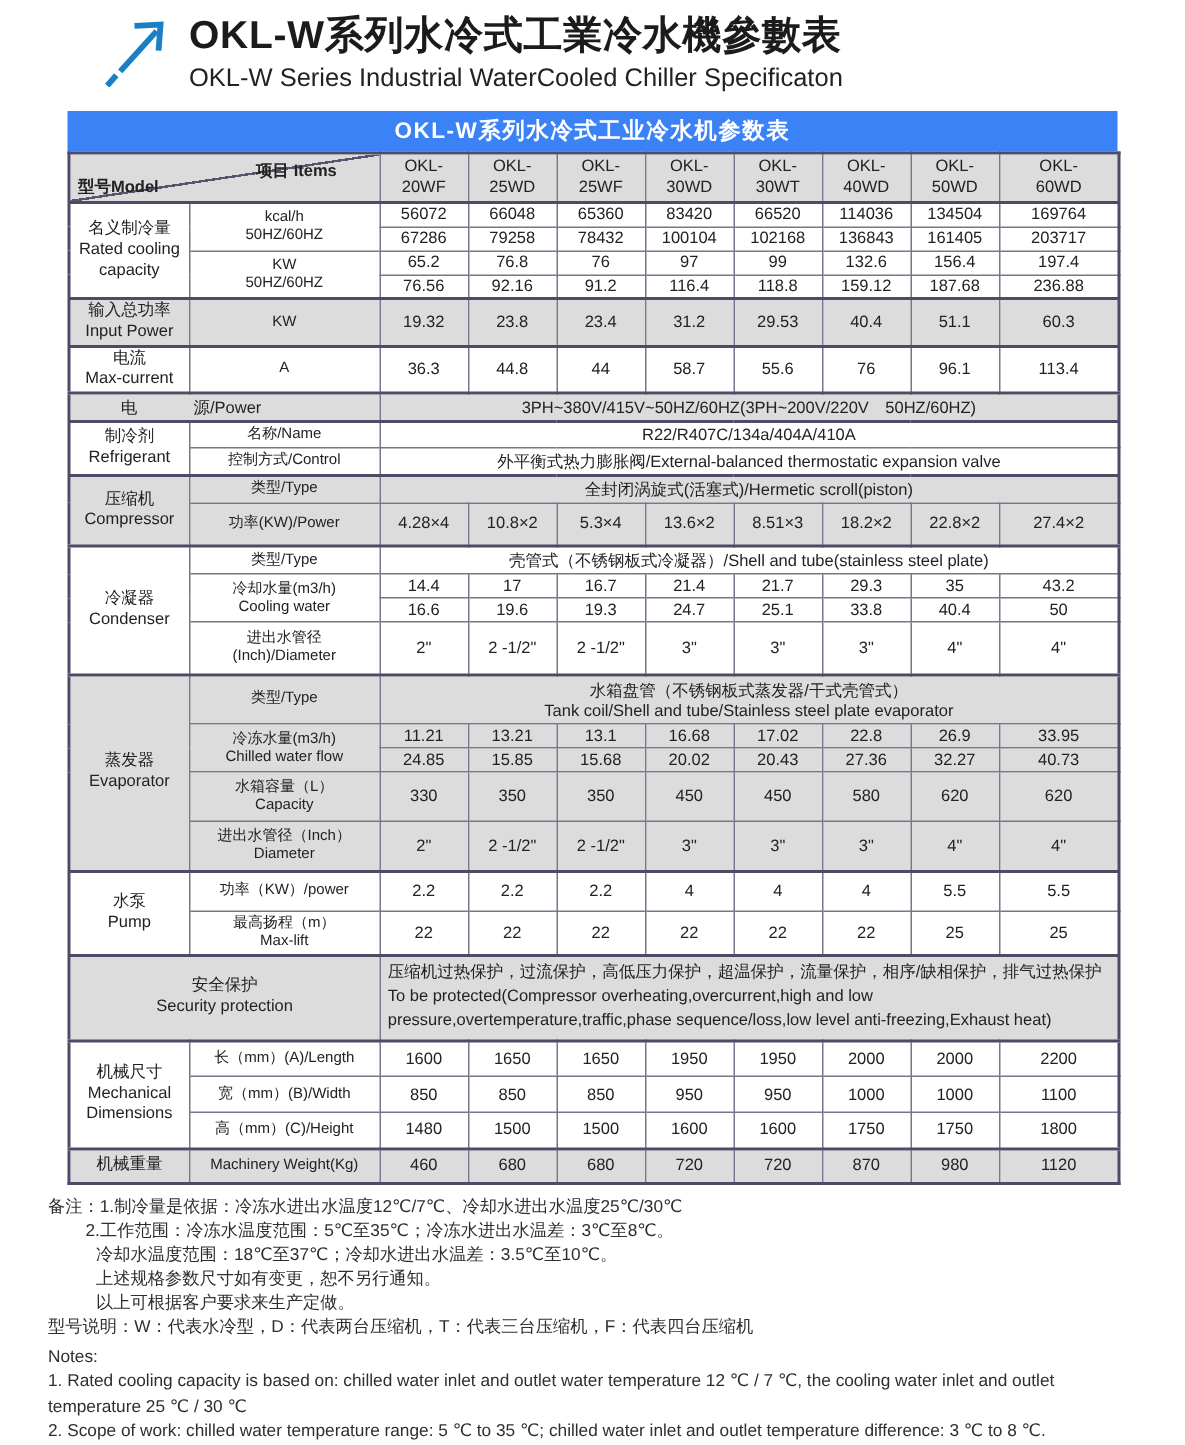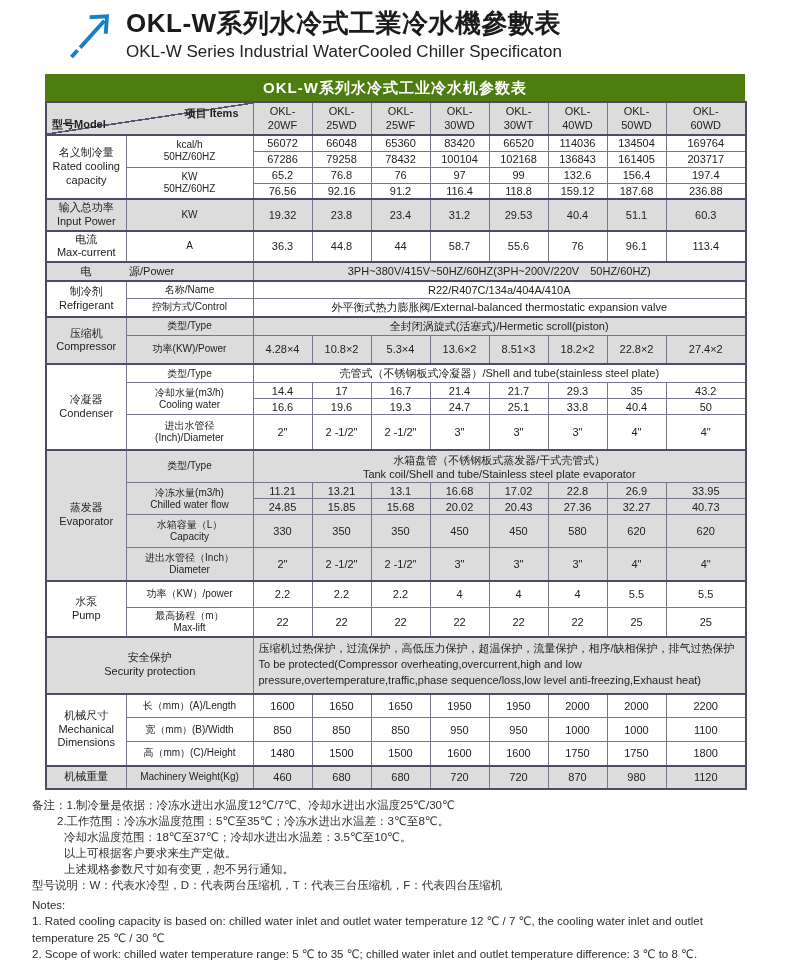--- a/index.html
+++ b/index.html
@@ -28,21 +28,21 @@
   .item { font-size:10px; line-height:1.2; }
   .val, th.model { font-size:11px; }
   th.model { font-weight:normal; }
   .model-inner { width:46px; margin:0 auto; overflow-wrap:break-word; line-height:1.25; }
   .corner { position:relative; height:100%;
     background-image:linear-gradient(to bottom right,
       transparent calc(50% - 0.8px), #55556e calc(50% - 0.8px),
       #55556e calc(50% + 0.8px), transparent calc(50% + 0.8px));
   }
   .corner .c-model { position:absolute; left:5px; bottom:2px; font-size:11px; }
-  .corner .c-items { position:absolute; right:14px; top:3px; font-size:11px; }
+  .corner .c-items { position:absolute; right:28px; top:3px; font-size:11px; }
   .powercell { display:flex; }
   .powercell span:first-child { width:78px; text-align:center; }
   .powercell span:last-child { width:120px; text-align:left; padding-left:4px; }
   .sec-text { text-align:left; line-height:1.45; padding:2px 5px;margin-top:24px; }
 
   .notes { margin:7px 0 0 32px; font-size:11.5px; line-height:16px; color:#2e2e2e; width:740px; }
   .notes-en { margin-top:4px; line-height:16.5px; }
   .ind-1 { padding-left:25px; }
   .ind-2 { padding-left:32px; }
 </style>
@@ -55,21 +55,21 @@
     <path d="M25 13 L45 12 L43.5 32" stroke="#1b7fc6" stroke-width="4.5" fill="none" stroke-linejoin="miter"></path>
     <path d="M4 59 L11 51" stroke="#1b7fc6" stroke-width="4.5" fill="none"></path>
   </svg>
   <div>
     <div class="title-zh">OKL-W系列水冷式工業冷水機參數表</div>
     <div class="title-en">OKL-W Series Industrial WaterCooled Chiller Specificaton</div>
   </div>
 </div>
 
 <div class="tablewrap">
-  <div class="banner" style="background:#4d7c0f">OKL-W系列水冷式工业冷水机参数表</div>
+  <div class="banner" style="background:#3b82f6">OKL-W系列水冷式工业冷水机参数表</div>
 
   <table>
     <colgroup>
       <col style="width:80px">
         <col style="width:127px">
       <col style="width:59px">
         <col style="width:59px">
         <col style="width:59px">
         <col style="width:59px">
       <col style="width:59px">
@@ -467,22 +467,22 @@
           <td class="val">1120</td>
         </tr>
     </tbody>
   </table>
 </div>
 
 <div class="notes">
   <div class="note-line">备注：1.制冷量是依据：冷冻水进出水温度12℃/7℃、冷却水进出水温度25℃/30℃</div>
   <div class="note-line ind-1">2.工作范围：冷冻水温度范围：5℃至35℃；冷冻水进出水温差：3℃至8℃。</div>
   <div class="note-line ind-2">冷却水温度范围：18℃至37℃；冷却水进出水温差：3.5℃至10℃。</div>
+  <div class="note-line ind-2">上述规格参数尺寸如有变更，恕不另行通知。</div>
   <div class="note-line ind-2">以上可根据客户要求来生产定做。</div>
-  <div class="note-line ind-2">上述规格参数尺寸如有变更，恕不另行通知。</div>
   <div class="note-line">型号说明：W：代表水冷型，D：代表两台压缩机，T：代表三台压缩机，F：代表四台压缩机</div>
 </div>
 
 <div class="notes notes-en">
   <div class="note-line">Notes:</div>
   <div class="note-line">1. Rated cooling capacity is based on: chilled water inlet and outlet water temperature 12 ℃ / 7 ℃, the cooling water inlet and outlet</div>
   <div class="note-line">temperature 25 ℃ / 30 ℃</div>
   <div class="note-line">2. Scope of work: chilled water temperature range: 5 ℃ to 35 ℃; chilled water inlet and outlet temperature difference: 3 ℃ to 8 ℃.</div>
 
 </div>

